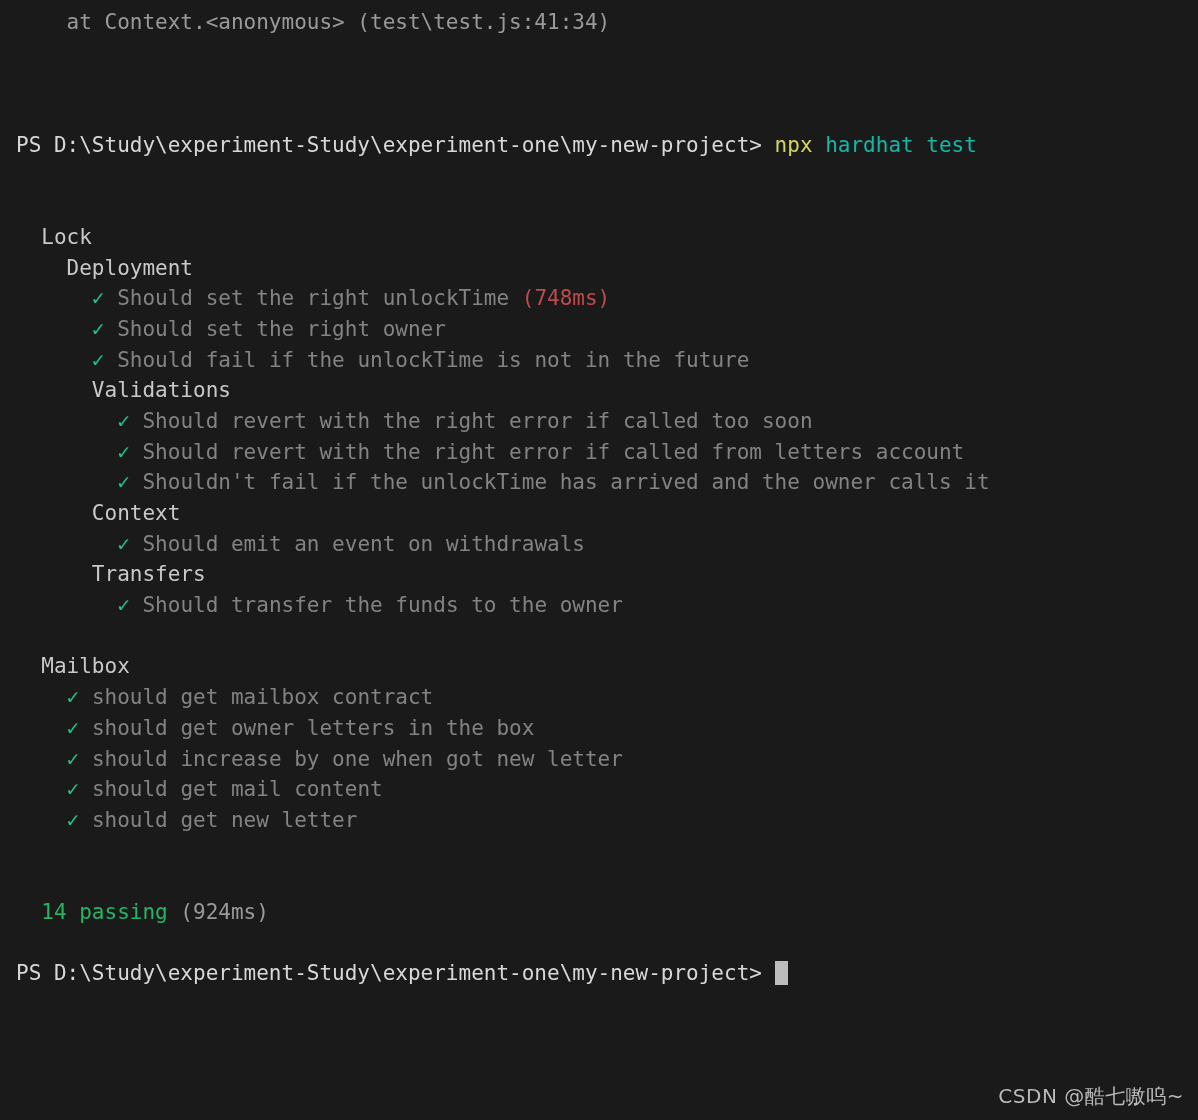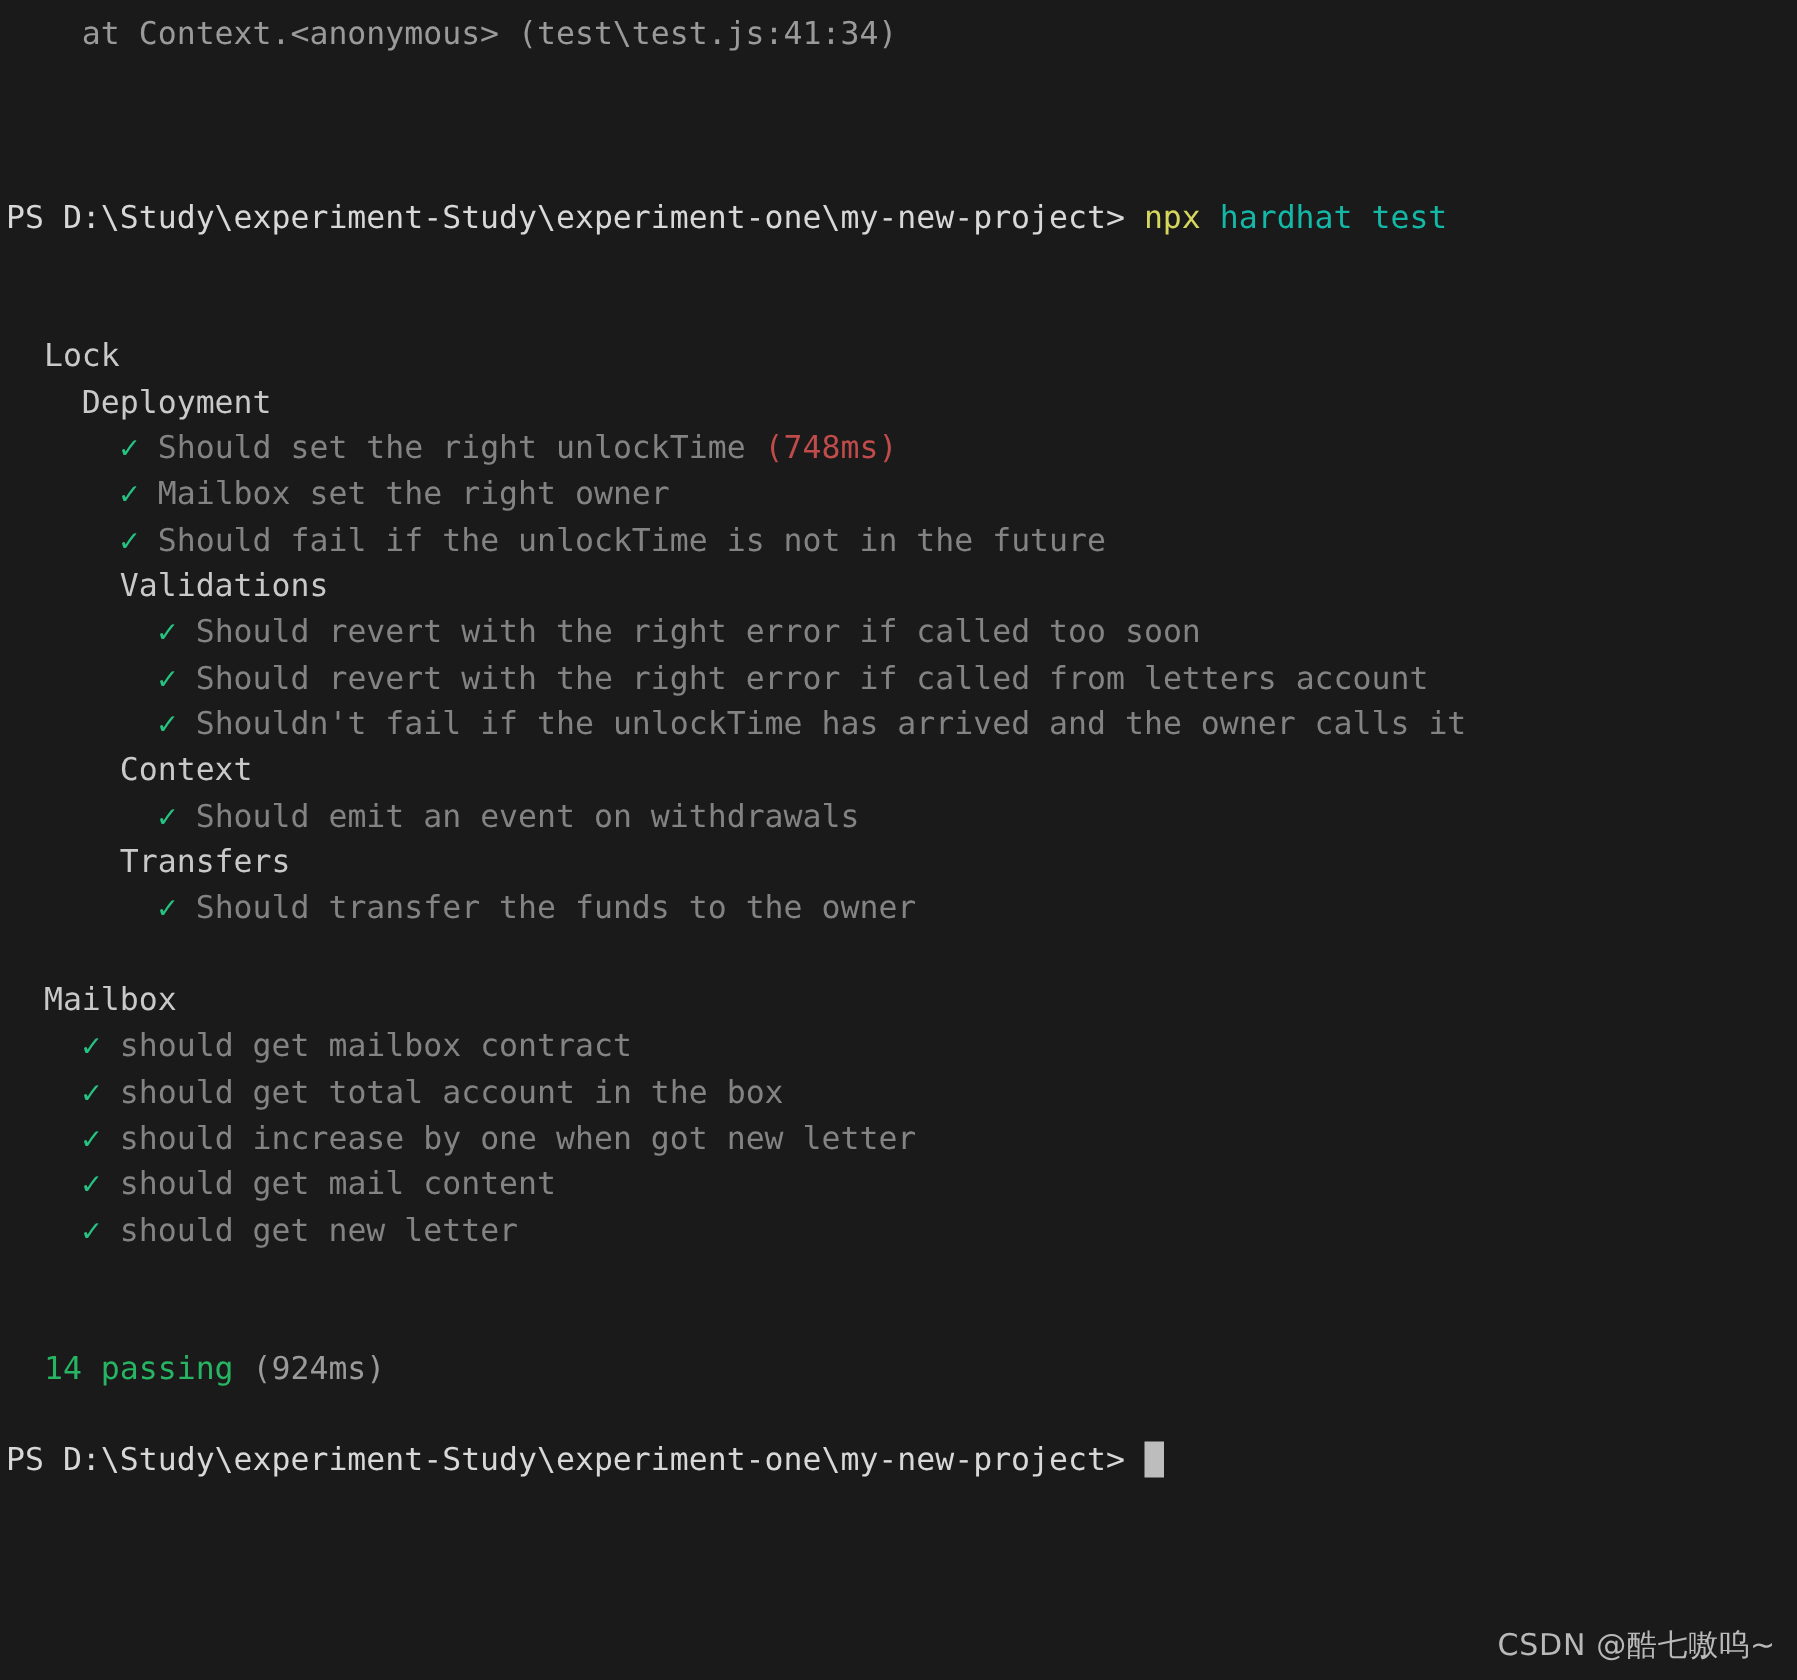--- a/index.html
+++ b/index.html
@@ -31,21 +31,21 @@
   .screen {
     position: absolute;
     left: 0;
     top: 7px;
     width: 1198px;
   }
 
   .line {
     height: 30.7px;
     white-space: pre;
-    padding-left: 4px;
+    padding-left: 16px;
     box-sizing: border-box;
     display: block;
   }
   .line.blank { color: transparent; }
 
   
   .c-default  { color: #14b8a6; }
   .c-dim      { color: #9a9a9a; }
   .c-desc     { color: #838383; }
   .c-suite    { color: #c9c9c9; }
@@ -86,34 +86,34 @@
       <div class="line"><span class="c-dim">    at Context.&lt;anonymous&gt; (test\test.js:41:34)</span></div>
       <div class="line blank"> </div>
       <div class="line blank"> </div>
       <div class="line blank"> </div>
       <div class="line"><span class="c-prompt">PS D:\Study\experiment-Study\experiment-one\my-new-project&gt; </span><span class="c-yellow">npx</span><span class="c-default"> hardhat test</span></div>
       <div class="line blank"> </div>
       <div class="line blank"> </div>
       <div class="line"><span class="c-suite">  Lock</span></div>
       <div class="line"><span class="c-suite">    Deployment</span></div>
       <div class="line"><span class="c-desc">      </span><span class="check">✓</span><span class="c-desc"> Should set the right unlockTime</span><span class="c-red"> (748ms)</span></div>
-      <div class="line"><span class="c-desc">      </span><span class="check">✓</span><span class="c-desc"> Mailbox set the right owner</span></div>
+      <div class="line"><span class="c-desc">      </span><span class="check">✓</span><span class="c-desc"> Should set the right owner</span></div>
       <div class="line"><span class="c-desc">      </span><span class="check">✓</span><span class="c-desc"> Should fail if the unlockTime is not in the future</span></div>
       <div class="line"><span class="c-suite">      Validations</span></div>
       <div class="line"><span class="c-desc">        </span><span class="check">✓</span><span class="c-desc"> Should revert with the right error if called too soon</span></div>
       <div class="line"><span class="c-desc">        </span><span class="check">✓</span><span class="c-desc"> Should revert with the right error if called from letters account</span></div>
       <div class="line"><span class="c-desc">        </span><span class="check">✓</span><span class="c-desc"> Shouldn't fail if the unlockTime has arrived and the owner calls it</span></div>
       <div class="line"><span class="c-suite">      Context</span></div>
       <div class="line"><span class="c-desc">        </span><span class="check">✓</span><span class="c-desc"> Should emit an event on withdrawals</span></div>
       <div class="line"><span class="c-suite">      Transfers</span></div>
       <div class="line"><span class="c-desc">        </span><span class="check">✓</span><span class="c-desc"> Should transfer the funds to the owner</span></div>
       <div class="line blank"> </div>
       <div class="line"><span class="c-suite">  Mailbox</span></div>
       <div class="line"><span class="c-desc">    </span><span class="check">✓</span><span class="c-desc"> should get mailbox contract</span></div>
-      <div class="line"><span class="c-desc">    </span><span class="check">✓</span><span class="c-desc"> should get total account in the box</span></div>
+      <div class="line"><span class="c-desc">    </span><span class="check">✓</span><span class="c-desc"> should get owner letters in the box</span></div>
       <div class="line"><span class="c-desc">    </span><span class="check">✓</span><span class="c-desc"> should increase by one when got new letter</span></div>
       <div class="line"><span class="c-desc">    </span><span class="check">✓</span><span class="c-desc"> should get mail content</span></div>
       <div class="line"><span class="c-desc">    </span><span class="check">✓</span><span class="c-desc"> should get new letter</span></div>
       <div class="line blank"> </div>
       <div class="line blank"> </div>
       <div class="line"><span class="c-passing">  14 passing</span><span class="c-dim"> (924ms)</span></div>
       <div class="line blank"> </div>
       <div class="line"><span class="c-prompt">PS D:\Study\experiment-Study\experiment-one\my-new-project&gt; </span><span class="cursor"></span></div>
     </div>
   <div class="watermark">CSDN @酷七嗷呜~</div>

